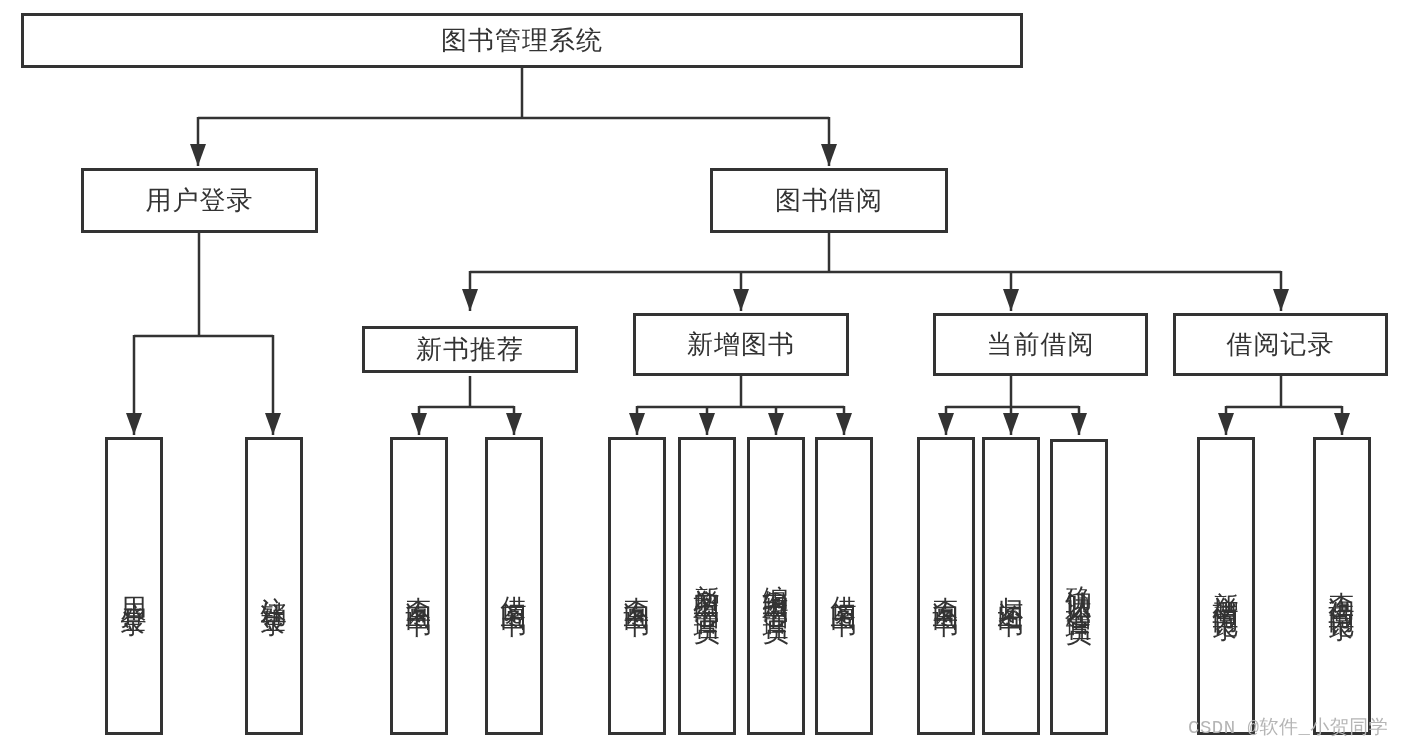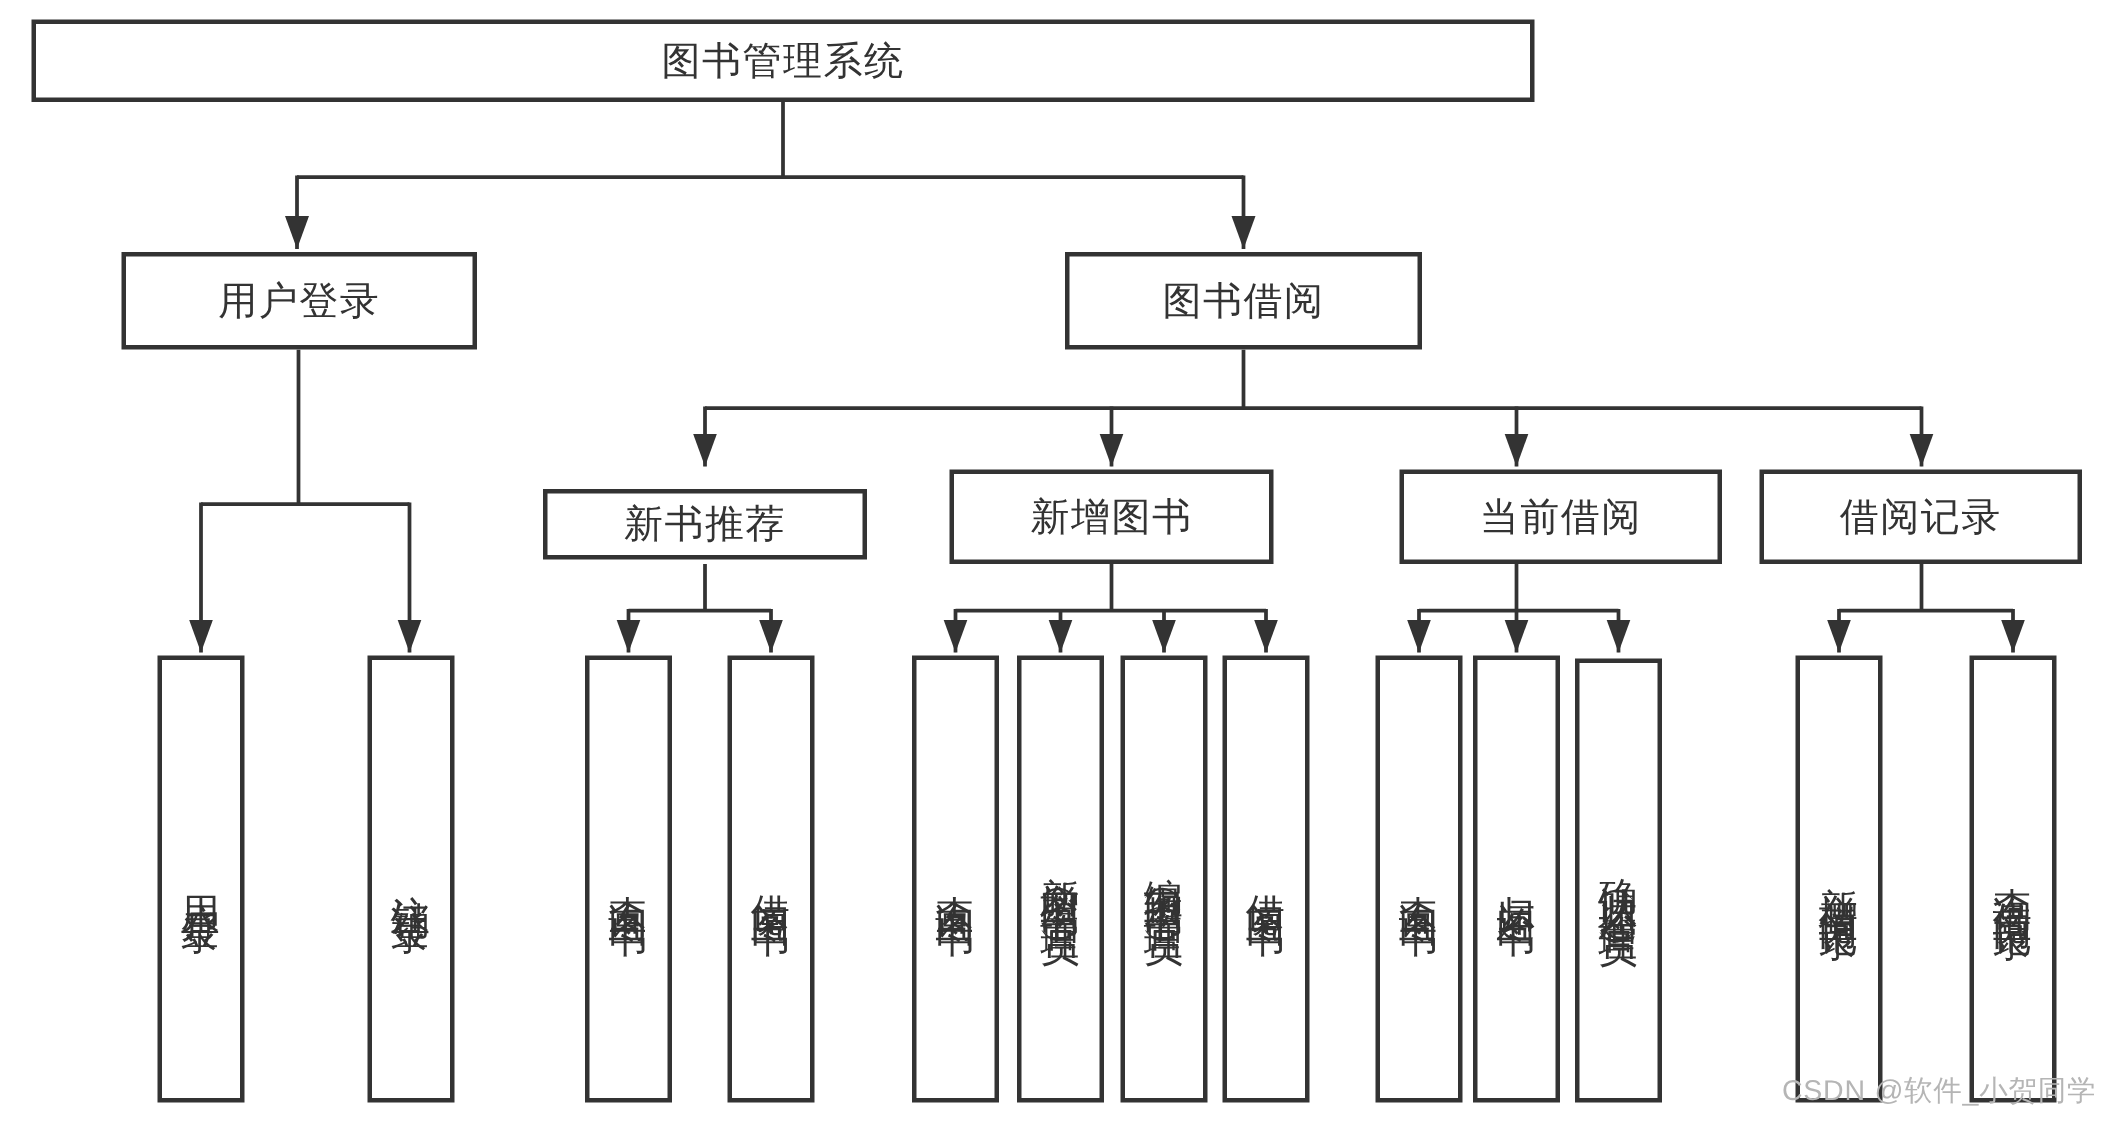--- a/index.html
+++ b/index.html
@@ -38,20 +38,21 @@
   }
   .watermark{
     position:absolute;
     left:1188px;top:714px;
     width:210px;
     font-size:19px;
     color:var(--watermark);
     white-space:nowrap;
     z-index:5;
     letter-spacing:0.5px;
+    font-family:Liberation Mono, monospace;
   }
 </style>
 </head>
 <body>
 
 <div class="canvas">
 
   <svg class="connectors" width="1405" height="747" viewBox="0 0 1405 747">
     <defs>
       <marker id="arrow" markerUnits="userSpaceOnUse" markerWidth="26" markerHeight="18" refX="22" refY="8" orient="auto">

